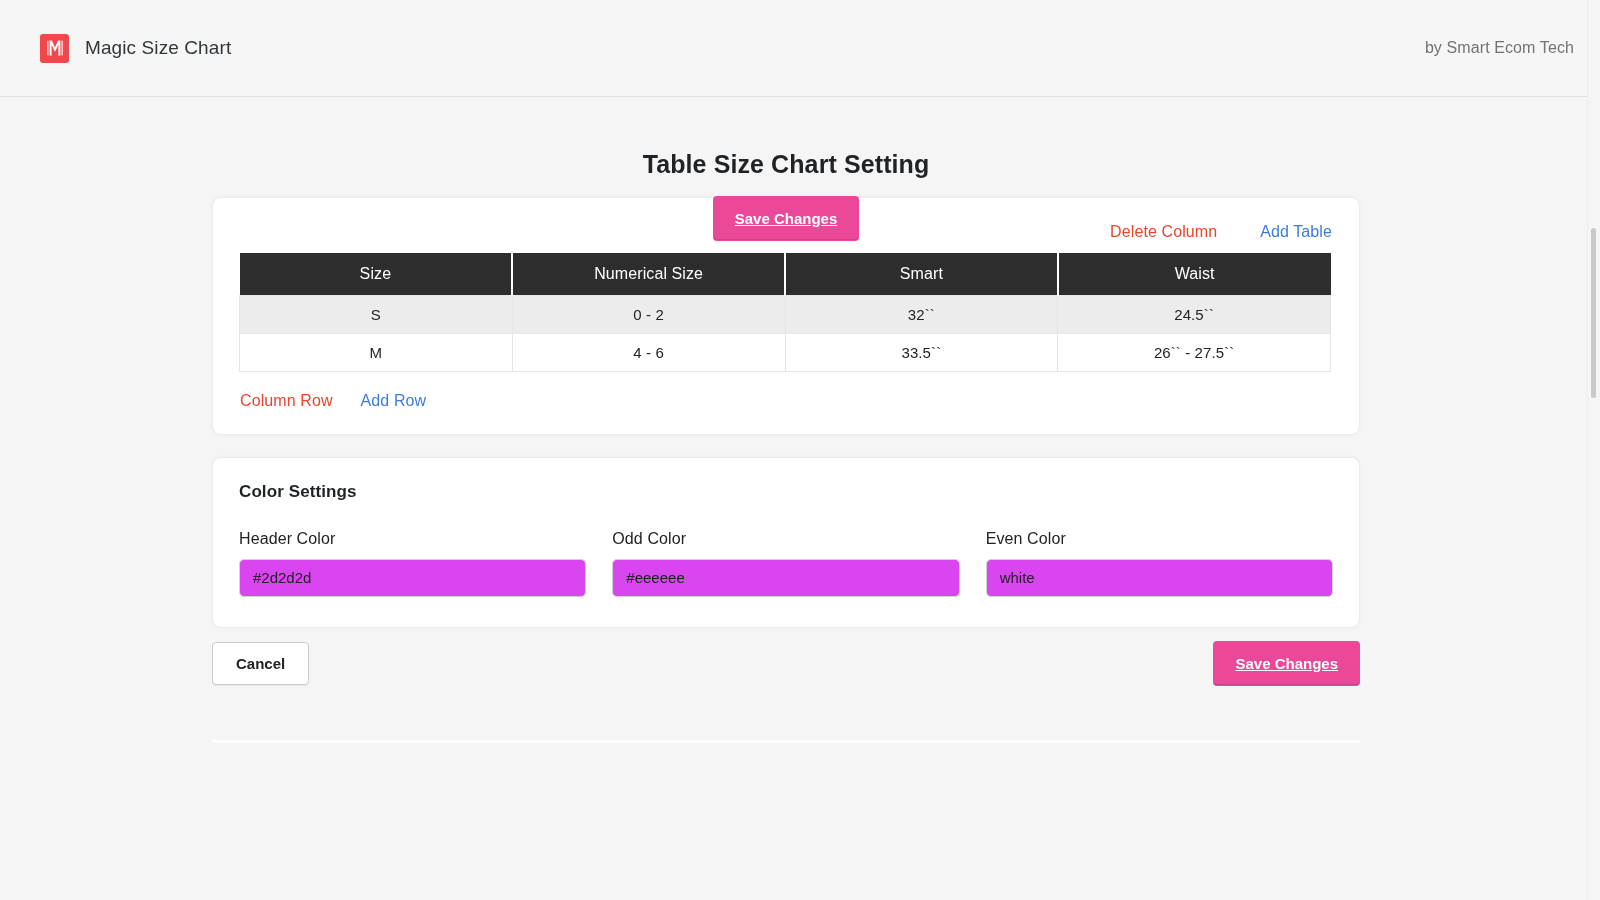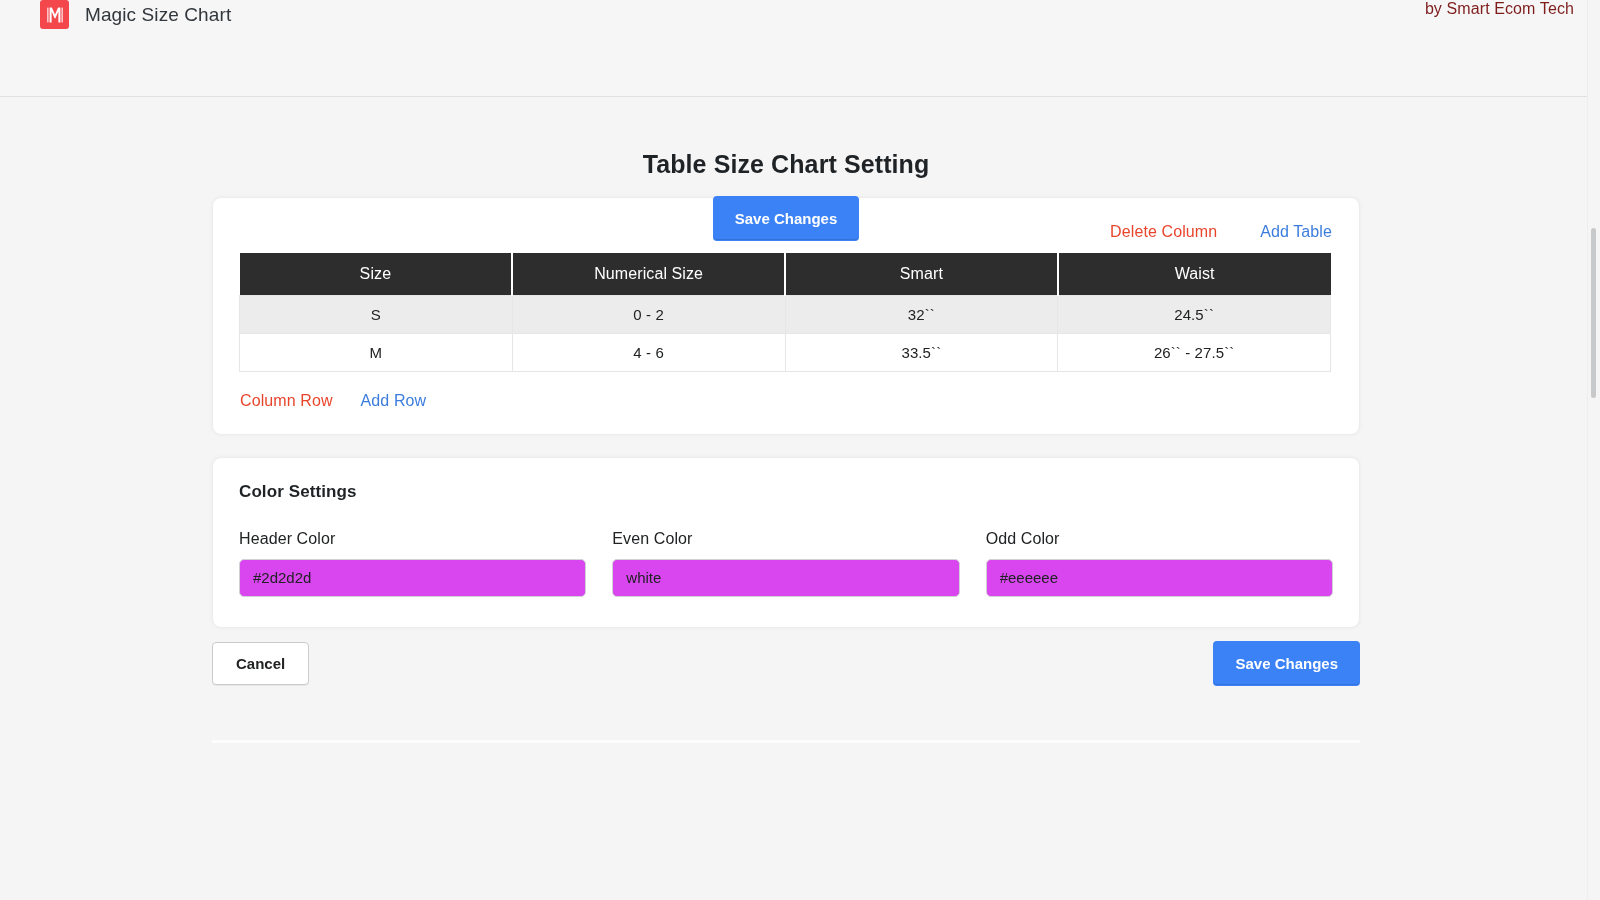--- a/index.html
+++ b/index.html
@@ -13,21 +13,21 @@
     font-family: "Liberation Sans", sans-serif;
     color: #202223;
   }
 
   
   .appbar {
     height: 97px;
     background: #f6f6f6;
     border-bottom: 1px solid #e1e1e1;
     display: flex;
-    align-items: flex-start;
+    align-items: center;
     padding: 0 26px 0 40px;
     position: relative;
     gap: 28px;
   }
   .brand {
     display: flex;
     align-items: center;
     gap: 16px;
   }
   .logo {
@@ -43,21 +43,21 @@
   .logo svg { display: block; }
   .brand-name {
     font-size: 19px;
     font-weight: 400;
     color: #32373c;
     letter-spacing: .1px;
   }
   .byline {
     margin-left: auto;
     font-size: 16px;
-    color: #7f1d1d;
+    color: #737373;
     letter-spacing: .1px;
   }
 
   
   .page {
     padding: 0 0 0 0;
     position: relative;
     height: 803px;
   }
   .wrap {
@@ -85,24 +85,25 @@
   .btn {
     font-family: "Liberation Sans", sans-serif;
     font-size: 15px;
     font-weight: 700;
     border-radius: 4px;
     cursor: pointer;
     border: 1px solid transparent;
     line-height: 1;
   }
   .btn-primary {
-    background: #3b82f6;
+    background: #ec4899;
     color: #ffffff;
     padding: 14px 21px;
     box-shadow: inset 0 -1px 0 rgba(0,0,0,.12);
+    text-decoration: underline;
   }
   .btn-secondary {
     background: #ffffff;
     color: #202223;
     border: 1px solid #c9cccf;
     padding: 13px 23px;
     box-shadow: 0 1px 0 rgba(0,0,0,.05);
   }
 
   
@@ -304,26 +305,26 @@
     </div>
 
     <div class="card card-colors">
       <h2 class="section-title">Color Settings</h2>
       <div class="fields">
         <div class="field">
           <label class="field-label">Header Color</label>
           <input class="field-input" type="text" value="#2d2d2d" style="">
         </div>
         <div class="field">
+          <label class="field-label">Odd Color</label>
+          <input class="field-input" type="text" value="#eeeeee" style="">
+        </div>
+        <div class="field">
           <label class="field-label">Even Color</label>
           <input class="field-input" type="text" value="white" style="">
-        </div>
-        <div class="field">
-          <label class="field-label">Odd Color</label>
-          <input class="field-input" type="text" value="#eeeeee" style="">
         </div>
       </div>
     </div>
 
     <div class="footer-actions">
       <button class="btn btn-secondary">Cancel</button>
       <button class="btn btn-primary">Save Changes</button>
     </div>
   </div>
 

